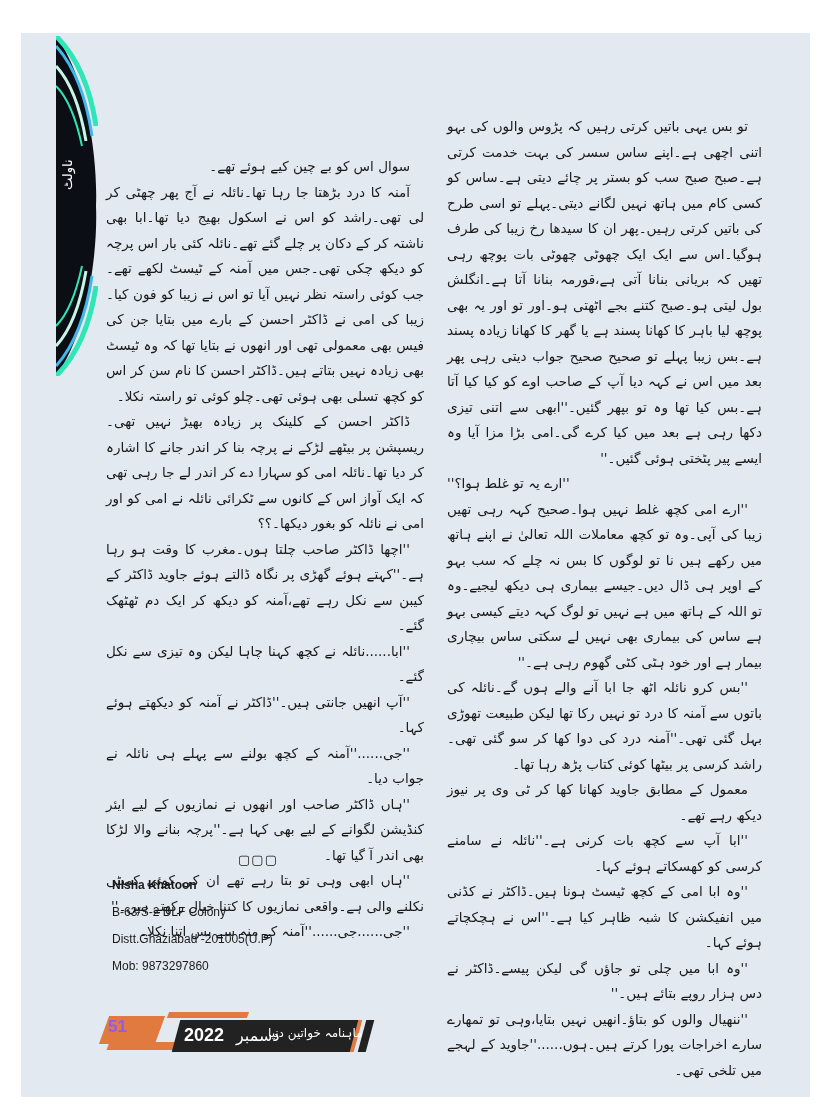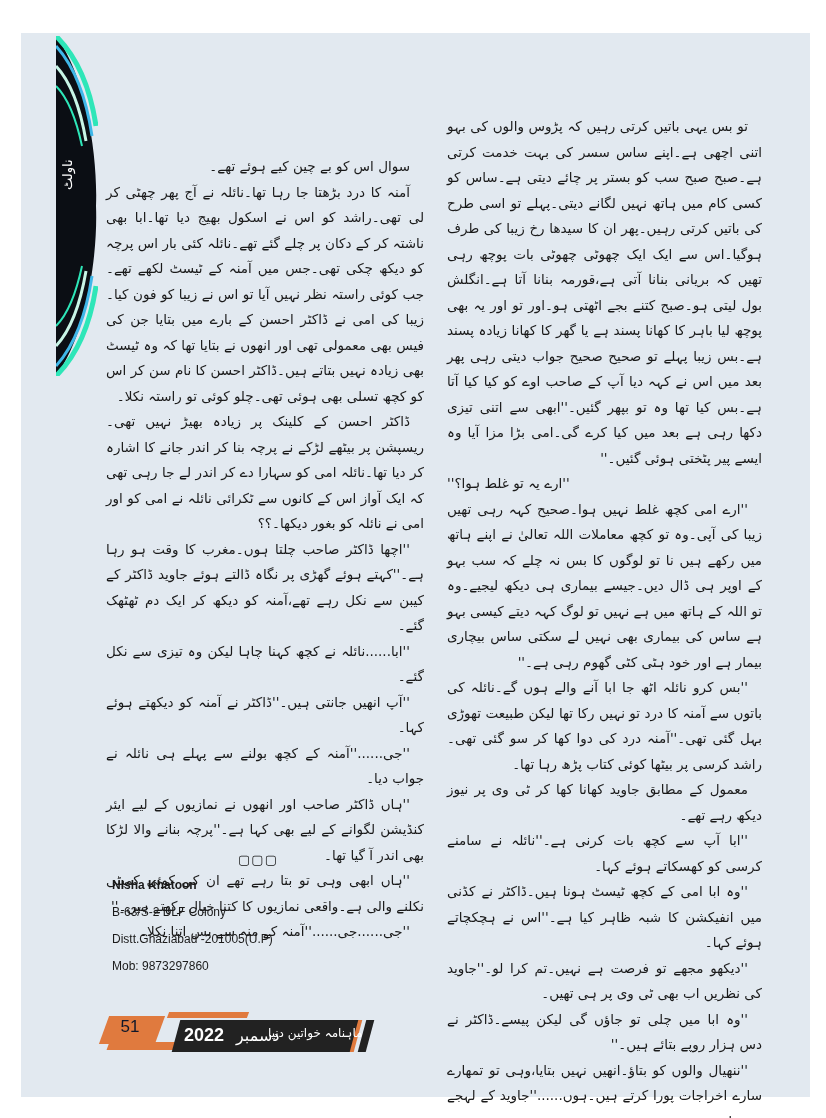--- a/index.html
+++ b/index.html
@@ -33,22 +33,22 @@
     }
     .address {
       position: absolute; left: 112px; top: 872px; width: 300px;
       font-family: Liberation Sans, sans-serif; font-size: 12px; color: #1a1a1a; line-height: 27px;
     }
     .address .name { font-weight: bold; }
     
     .footer { position: absolute; left: 100px; top: 1012px; width: 280px; height: 40px; }
     .pg-back { position: absolute; left: 4px; top: 4px; width: 56px; height: 28px; background: #e07a3e; transform: skewX(-20deg); }
     .pg-shadow { position: absolute; left: 8px; top: 30px; width: 150px; height: 8px; background: #e07a3e; transform: skewX(-20deg); }
-    .pg-num { position: absolute; left: 8px; top: 5px; width: 44px; text-align: center;
-      font-family: "Liberation Sans", sans-serif; font-weight: normal; font-size: 17px; color: #0f172a; }
+    .pg-num { position: absolute; left: 8px; top: 5px; width: 44px; 
+      font-family: "Liberation Sans", sans-serif; font-weight: bold; font-size: 17px; color: #8b5cf6; }
     .bar-outline { position: absolute; left: 68px; top: 0px; width: 80px; height: 6px; background: #e07a3e; transform: skewX(-20deg); }
     .bar { position: absolute; left: 76px; top: 8px; width: 180px; height: 32px; background: #222222; transform: skewX(-15deg); }
     .bar-stripe { position: absolute; left: 262px; top: 8px; width: 8px; height: 32px; background: #222222; transform: skewX(-15deg); }
     .bar-stripe2 { position: absolute; left: 254px; top: 8px; width: 4px; height: 32px; background: #e07a3e; transform: skewX(-15deg); }
     .year { position: absolute; left: 84px; top: 13px; font-family: "Liberation Sans", sans-serif; font-weight: bold; font-size: 18px; color: #ffffff; }
     .month { position: absolute; left: 136px; top: 14px; font-family: "DejaVu Sans", sans-serif; font-size: 16px; color: #ffffff; direction: rtl; }
     .mag { position: absolute; left: 168px; top: 14px; font-family: "DejaVu Sans", sans-serif; font-size: 12px; color: #ffffff; direction: rtl; }
   </style>
 </head>
 <body>
@@ -69,21 +69,20 @@
 <div class="ribbon-label">ناولٹ</div>
 
 <div class="col col-right">
   <p>تو بس یہی باتیں کرتی رہیں کہ پڑوس والوں کی بہو اتنی اچھی ہے۔اپنے ساس سسر کی بہت خدمت کرتی ہے۔صبح صبح سب کو بستر پر چائے دیتی ہے۔ساس کو کسی کام میں ہاتھ نہیں لگانے دیتی۔پہلے تو اسی طرح کی باتیں کرتی رہیں۔پھر ان کا سیدھا رخ زیبا کی طرف ہوگیا۔اس سے ایک ایک چھوٹی چھوٹی بات پوچھ رہی تھیں کہ بریانی بنانا آتی ہے،قورمہ بنانا آتا ہے۔انگلش بول لیتی ہو۔صبح کتنے بجے اٹھتی ہو۔اور تو اور یہ بھی پوچھ لیا باہر کا کھانا پسند ہے یا گھر کا کھانا زیادہ پسند ہے۔بس زیبا پہلے تو صحیح صحیح جواب دیتی رہی پھر بعد میں اس نے کہہ دیا آپ کے صاحب اوے کو کیا کیا آتا ہے۔بس کیا تھا وہ تو بپھر گئیں۔''ابھی سے اتنی تیزی دکھا رہی ہے بعد میں کیا کرے گی۔امی بڑا مزا آیا وہ ایسے پیر پٹختی ہوئی گئیں۔''</p>
   <p class="center">''ارے یہ تو غلط ہوا؟''</p>
   <p>''ارے امی کچھ غلط نہیں ہوا۔صحیح کہہ رہی تھیں زیبا کی آپی۔وہ تو کچھ معاملات اللہ تعالیٰ نے اپنے ہاتھ میں رکھے ہیں نا تو لوگوں کا بس نہ چلے کہ سب بہو کے اوپر ہی ڈال دیں۔جیسے بیماری ہی دیکھ لیجیے۔وہ تو اللہ کے ہاتھ میں ہے نہیں تو لوگ کہہ دیتے کیسی بہو ہے ساس کی بیماری بھی نہیں لے سکتی ساس بیچاری بیمار ہے اور خود ہٹی کٹی گھوم رہی ہے۔''</p>
   <p>''بس کرو نائلہ اٹھ جا ابا آنے والے ہوں گے۔نائلہ کی باتوں سے آمنہ کا درد تو نہیں رکا تھا لیکن طبیعت تھوڑی بہل گئی تھی۔''آمنہ درد کی دوا کھا کر سو گئی تھی۔راشد کرسی پر بیٹھا کوئی کتاب پڑھ رہا تھا۔</p>
   <p>معمول کے مطابق جاوید کھانا کھا کر ٹی وی پر نیوز دیکھ رہے تھے۔</p>
   <p>''ابا آپ سے کچھ بات کرنی ہے۔''نائلہ نے سامنے کرسی کو کھسکاتے ہوئے کہا۔</p>
   <p>''وہ ابا امی کے کچھ ٹیسٹ ہونا ہیں۔ڈاکٹر نے کڈنی میں انفیکشن کا شبہ ظاہر کیا ہے۔''اس نے ہچکچاتے ہوئے کہا۔</p>
-  <p>''دیکھو مجھے تو فرصت ہے نہیں۔تم کرا لو۔''جاوید کی نظریں اب بھی ٹی وی پر ہی تھیں۔</p>
   <p>''وہ ابا میں چلی تو جاؤں گی لیکن پیسے۔ڈاکٹر نے دس ہزار روپے بتائے ہیں۔''</p>
   <p>''ننھیال والوں کو بتاؤ۔انھیں نہیں بتایا،وہی تو تمھارے سارے اخراجات پورا کرتے ہیں۔ہوں......''جاوید کے لہجے میں تلخی تھی۔</p>
 
 </div>
 
 <div class="col col-left">
   <p>سوال اس کو بے چین کیے ہوئے تھے۔</p>
   <p>آمنہ کا درد بڑھتا جا رہا تھا۔نائلہ نے آج پھر چھٹی کر لی تھی۔راشد کو اس نے اسکول بھیج دیا تھا۔ابا بھی ناشتہ کر کے دکان پر چلے گئے تھے۔نائلہ کئی بار اس پرچہ کو دیکھ چکی تھی۔جس میں آمنہ کے ٹیسٹ لکھے تھے۔جب کوئی راستہ نظر نہیں آیا تو اس نے زیبا کو فون کیا۔زیبا کی امی نے ڈاکٹر احسن کے بارے میں بتایا جن کی فیس بھی معمولی تھی اور انھوں نے بتایا تھا کہ وہ ٹیسٹ بھی زیادہ نہیں بتاتے ہیں۔ڈاکٹر احسن کا نام سن کر اس کو کچھ تسلی بھی ہوئی تھی۔چلو کوئی تو راستہ نکلا۔</p>
   <p>ڈاکٹر احسن کے کلینک پر زیادہ بھیڑ نہیں تھی۔ریسپشن پر بیٹھے لڑکے نے پرچہ بنا کر اندر جانے کا اشارہ کر دیا تھا۔نائلہ امی کو سہارا دے کر اندر لے جا رہی تھی کہ ایک آواز اس کے کانوں سے ٹکرائی نائلہ نے امی کو اور امی نے نائلہ کو بغور دیکھا۔؟؟</p>
   <p>''اچھا ڈاکٹر صاحب چلتا ہوں۔مغرب کا وقت ہو رہا ہے۔''کہتے ہوئے گھڑی پر نگاہ ڈالتے ہوئے جاوید ڈاکٹر کے کیبن سے نکل رہے تھے،آمنہ کو دیکھ کر ایک دم ٹھٹھک گئے۔</p>

